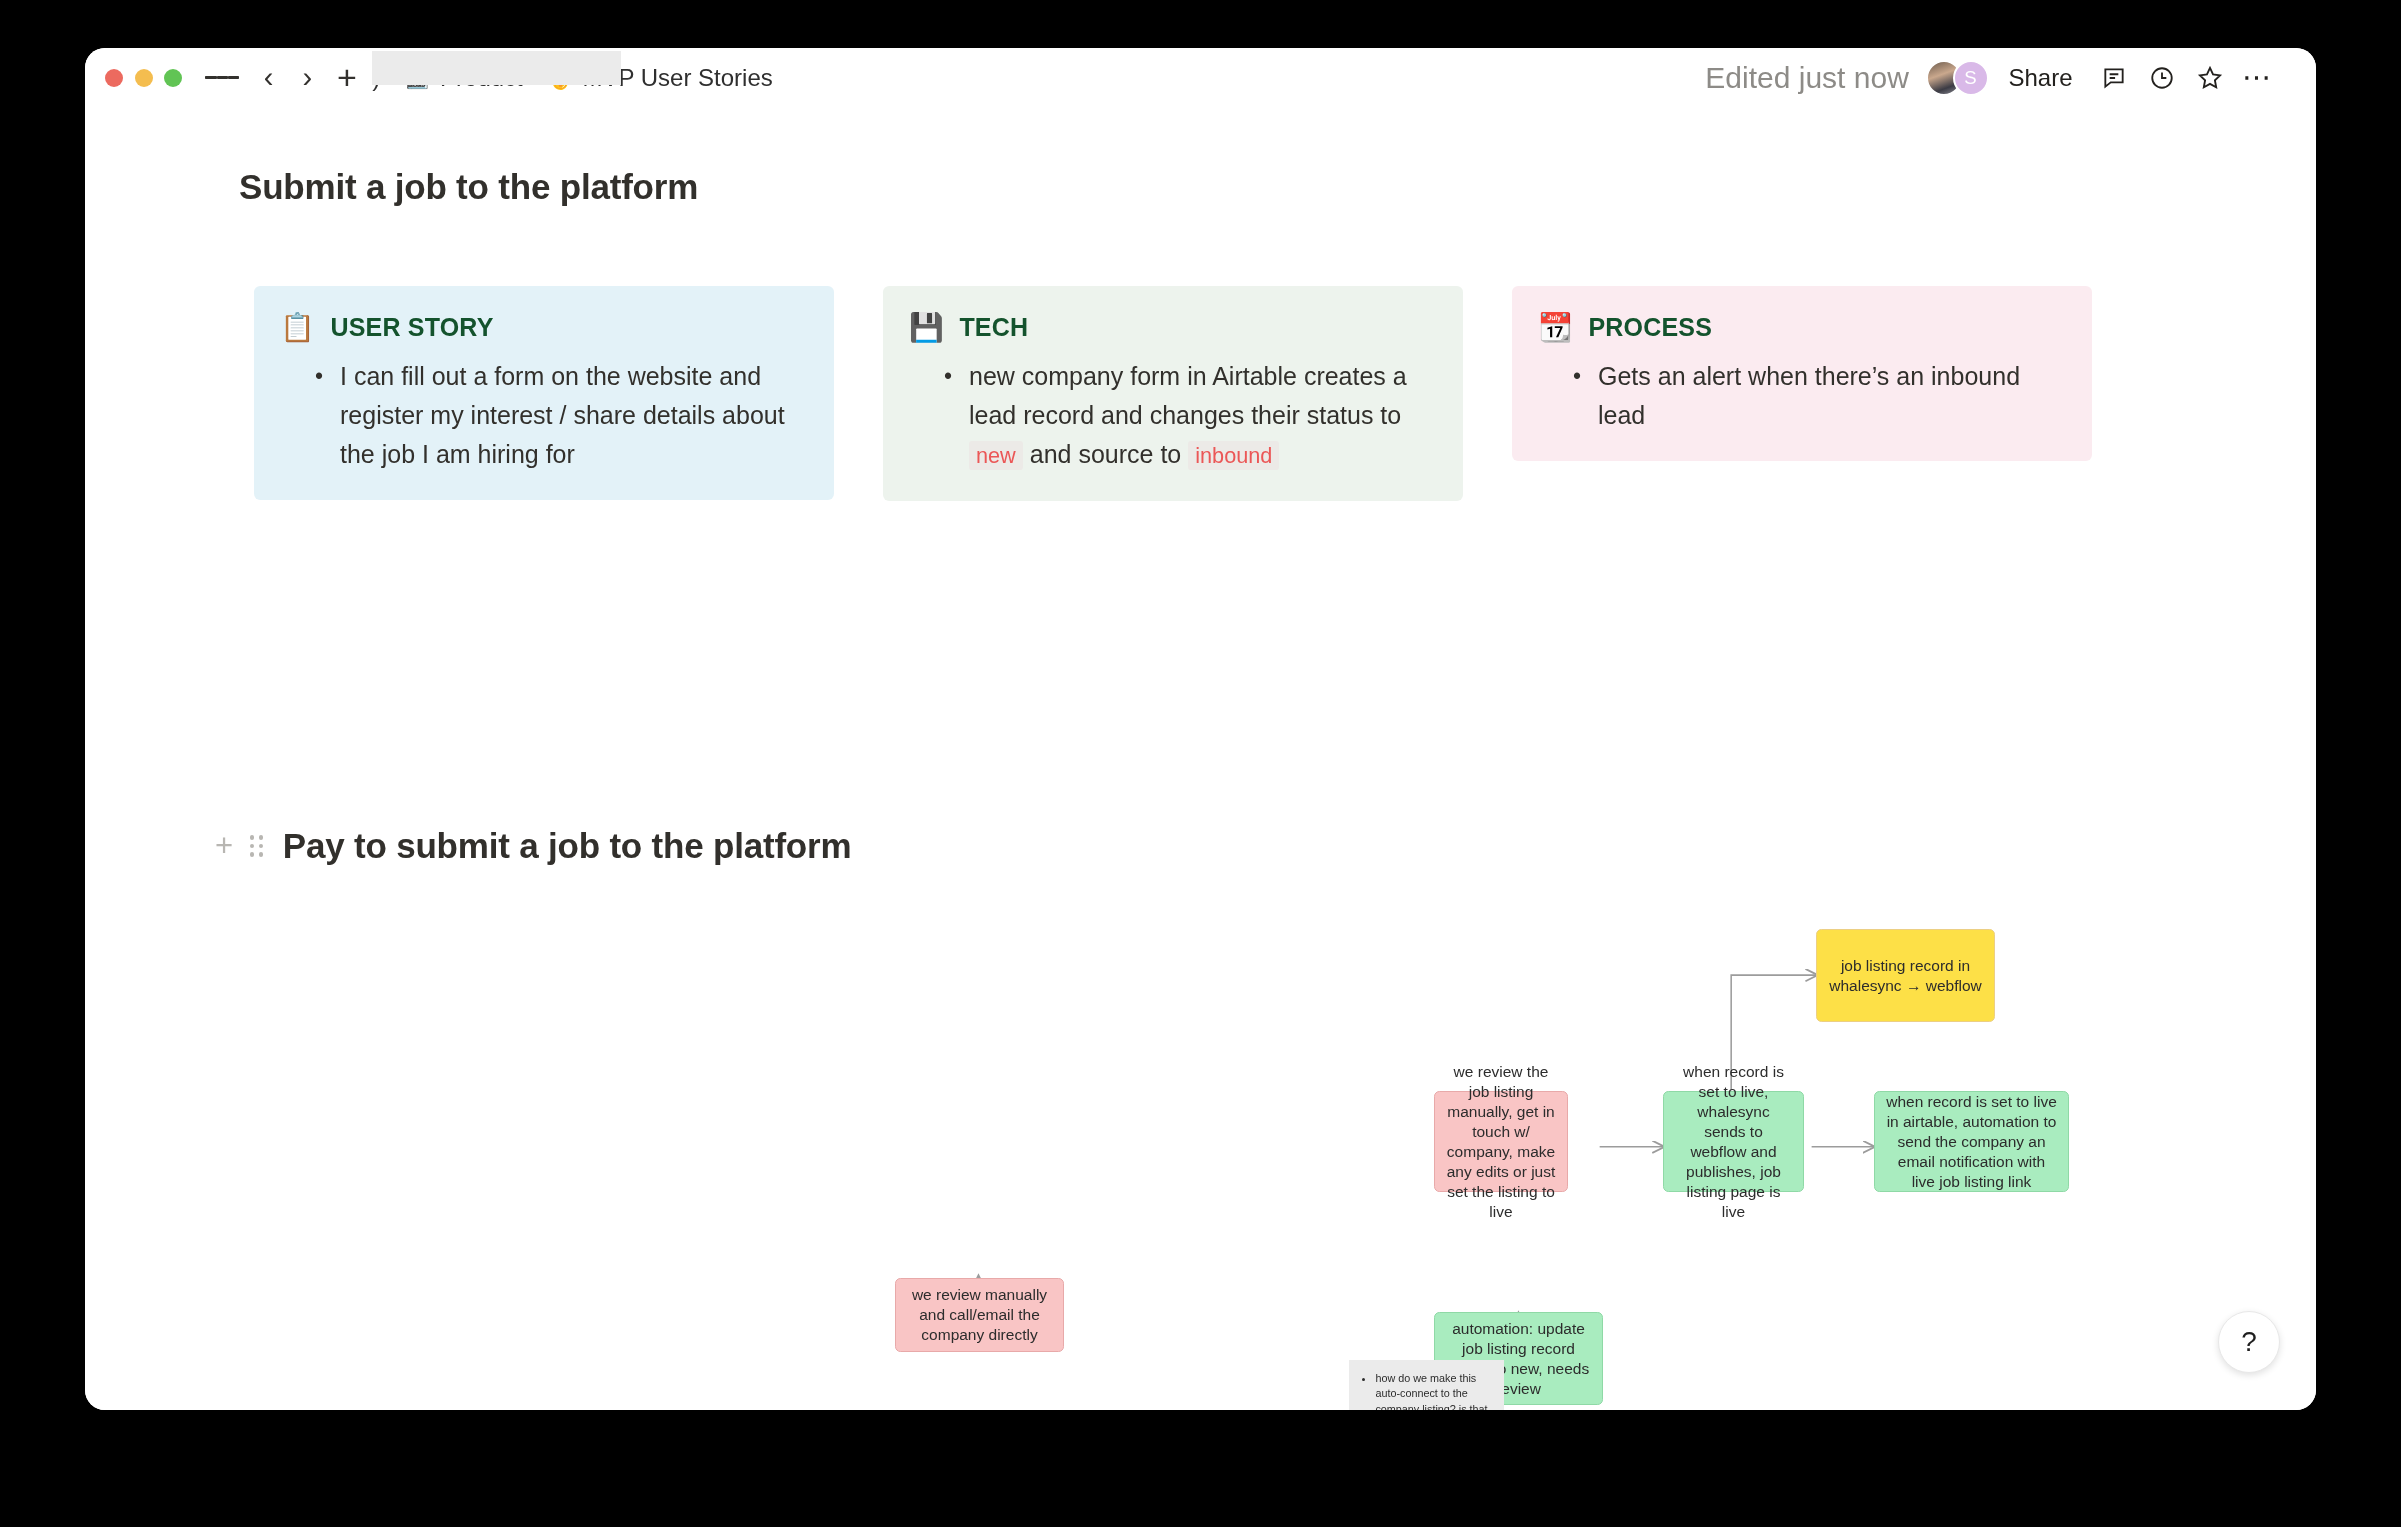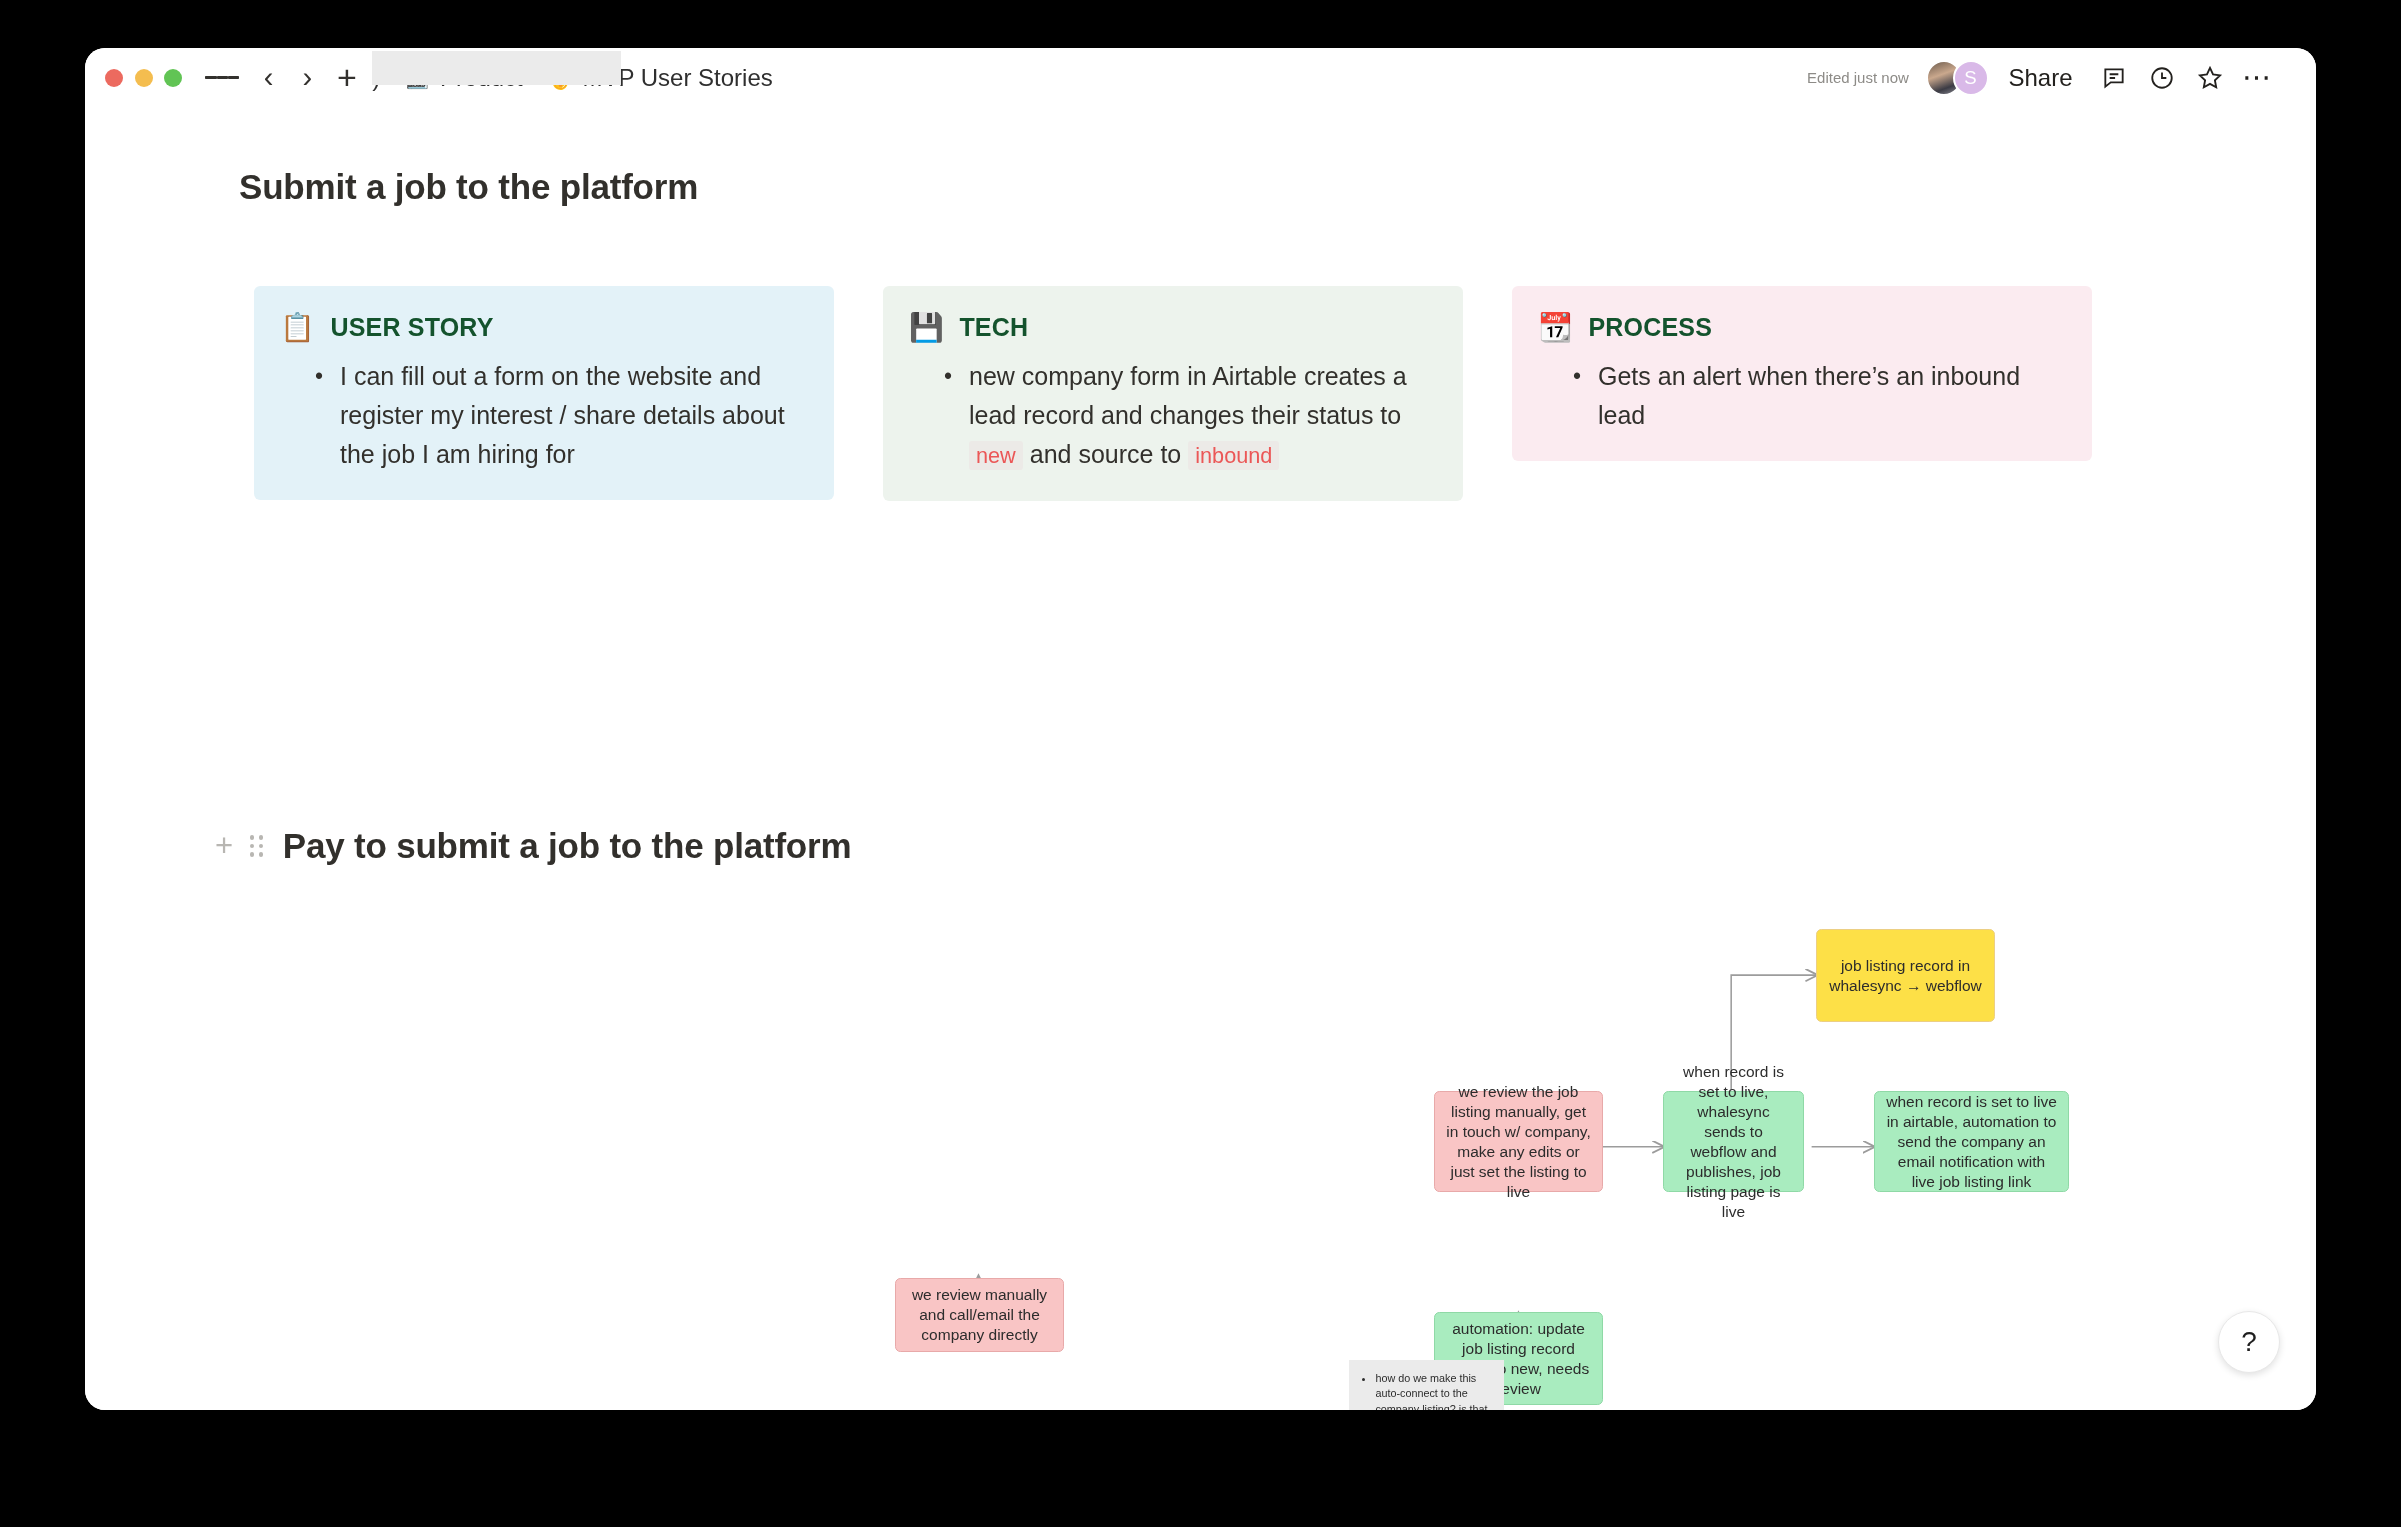--- a/index.html
+++ b/index.html
@@ -123,21 +123,21 @@
 
   
   #tb-right {
     margin-left: auto;
     display: flex;
     align-items: center;
     padding-right: 31px;
     gap: 0px;
   }
   #edited-label {
-    font-size: 15px;
+    font-size: 30px;
     color: #8d8b87;
     margin-right: 17px;
     white-space: nowrap;
   }
   .avatars { display: flex; align-items: center; margin-right: 20px; }
   .avatar {
     width: 36px; height: 36px;
     border-radius: 50%;
     border: 2.3px solid #ffffff;
     box-sizing: border-box;
@@ -478,21 +478,21 @@
           <line x1="1853" y1="1640" x2="1853" y2="1560" stroke="#9c9c9c" stroke-width="2" marker-end="url(#ah)"></line>
 
           <line x1="1958" y1="1344" x2="2040" y2="1344" stroke="#9c9c9c" stroke-width="2" marker-end="url(#ah)"></line>
           <line x1="2232" y1="1344" x2="2312" y2="1344" stroke="#9c9c9c" stroke-width="2" marker-end="url(#ah)"></line>
 
           <path d="M2128,1270 L2128,1122 L2238,1122" fill="none" stroke="#9c9c9c" stroke-width="2" marker-end="url(#ah)"></path>
         </svg>
 
         <div class="node pink" style="left:810px; top:1171px; width:169px; height:74px;">we review manually and call/email the company directly</div>
 
-        <div class="node pink" style="left:1349px; top:984px; width:169px; height:101px;">we review the job listing manually, get in touch w/ company, make any edits or just set the listing to live</div>
+        <div class="node pink" style="left:1349px; top:984px; width:134px; height:101px;">we review the job listing manually, get in touch w/ company, make any edits or just set the listing to live</div>
         <div class="node green" style="left:1349px; top:1205px; width:169px; height:93px;">automation: update job listing record status to new, needs review</div>
 
         <div class="node green" style="left:1578px; top:984px; width:141px; height:101px;">when record is set to live, whalesync sends to webflow and publishes, job listing page is live</div>
         <div class="node green" style="left:1789px; top:984px; width:195px; height:101px;">when record is set to live in airtable, automation to send the company an email notification with live job listing link</div>
 
         <div class="node yellow" style="left:1731px; top:822px; width:179px; height:93px;">job listing record in whalesync → webflow</div>
 
         <div class="note-box" style="left:1264px; top:1253px; width:155px; height:101px;">
           <ul>
             <li>how do we make this auto-connect to the company listing? is that possible w some tally hidden fields if we pass a url param thru? not sure how we can do that with stripe in the middle</li>

